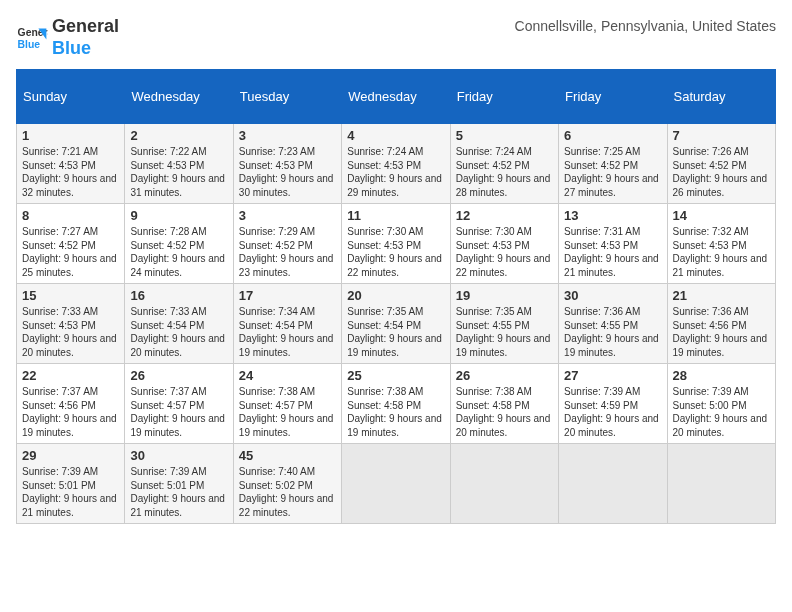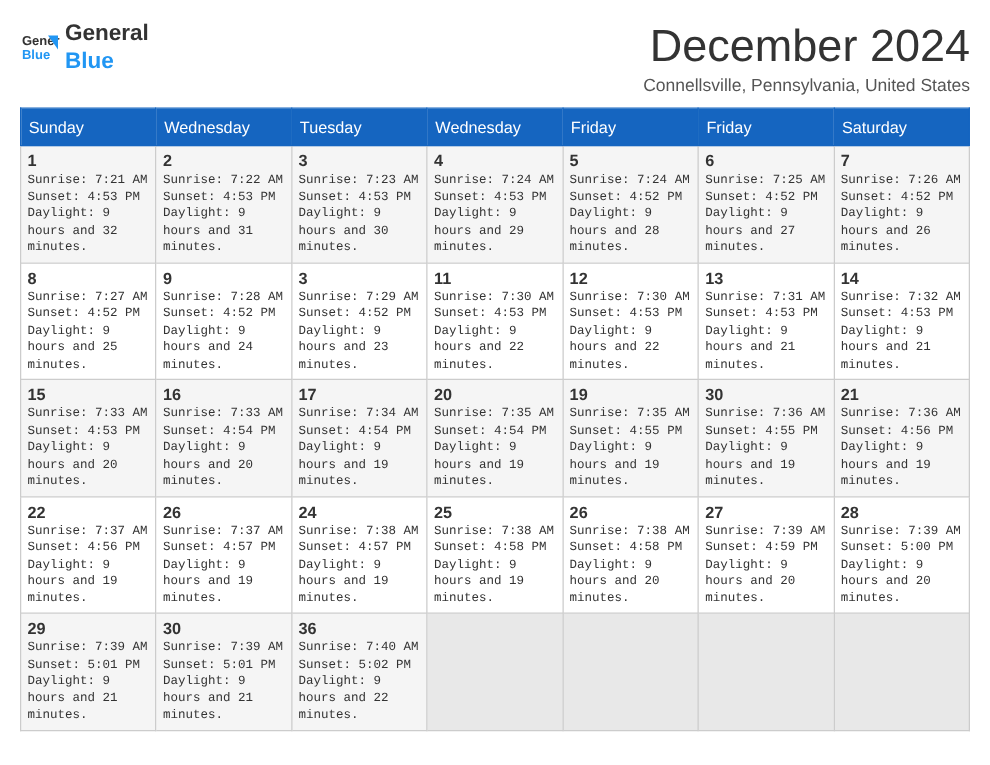--- a/index.html
+++ b/index.html
@@ -49,21 +49,21 @@
     }
     table {
       width: 100%;
       border-collapse: collapse;
       font-size: 11px;
     }
     thead tr th {
       background-color: #1565C0;
       color: #fff;
       text-align: left;
-      padding: 7px 6px;
+      padding: 19px 6px;
       font-size: 13px;
       font-weight: normal;
       border: 1px solid #1565C0;
     }
     tbody tr td {
       border: 1px solid #ccc;
       vertical-align: top;
       padding: 4px 5px;
       width: calc(100% / 7);
       height: 75px;
@@ -78,21 +78,20 @@
       font-size: 13px;
       font-weight: bold;
       color: #333;
       display: block;
       margin-bottom: 2px;
     }
     .cell-text {
       font-size: 10px;
       color: #333;
       line-height: 1.35;
-      font-family: Liberation Mono, monospace;
     }
     .empty-cell {
       background-color: #e8e8e8 !important;
     }
   </style>
 </head>
 <body>
 
 <div class="header-section">
   <div class="logo">
@@ -102,21 +101,20 @@
       <polygon points="28,8 38,8 38,22" fill="#2196F3"></polygon>
     </svg>
     <div>
       <div class="logo-text">
         <div>General</div>
         <div><span>Blue</span></div>
       </div>
     </div>
   </div>
   <div class="title-section">
-    <div class="month-title">December 2024</div>
     <div class="location">Connellsville, Pennsylvania, United States</div>
   </div>
 </div>
 
 <table>
   <thead>
     <tr>
     <th>Sunday</th>
         <th>Wednesday</th>
         <th>Tuesday</th>
@@ -250,21 +248,21 @@
       <tr>
         <td>
           <span class="day-num">29</span>
           <div class="cell-text">Sunrise: 7:39 AM<br>Sunset: 5:01 PM<br>Daylight: 9 hours and 21 minutes.</div>
         </td>
         <td>
           <span class="day-num">30</span>
           <div class="cell-text">Sunrise: 7:39 AM<br>Sunset: 5:01 PM<br>Daylight: 9 hours and 21 minutes.</div>
         </td>
         <td>
-          <span class="day-num">36</span>
+          <span class="day-num">45</span>
           <div class="cell-text">Sunrise: 7:40 AM<br>Sunset: 5:02 PM<br>Daylight: 9 hours and 22 minutes.</div>
         </td>
         <td class="empty-cell"></td>
         <td class="empty-cell"></td>
         <td class="empty-cell"></td>
         <td class="empty-cell"></td>
       </tr>
     </tbody>
 </table>
 

